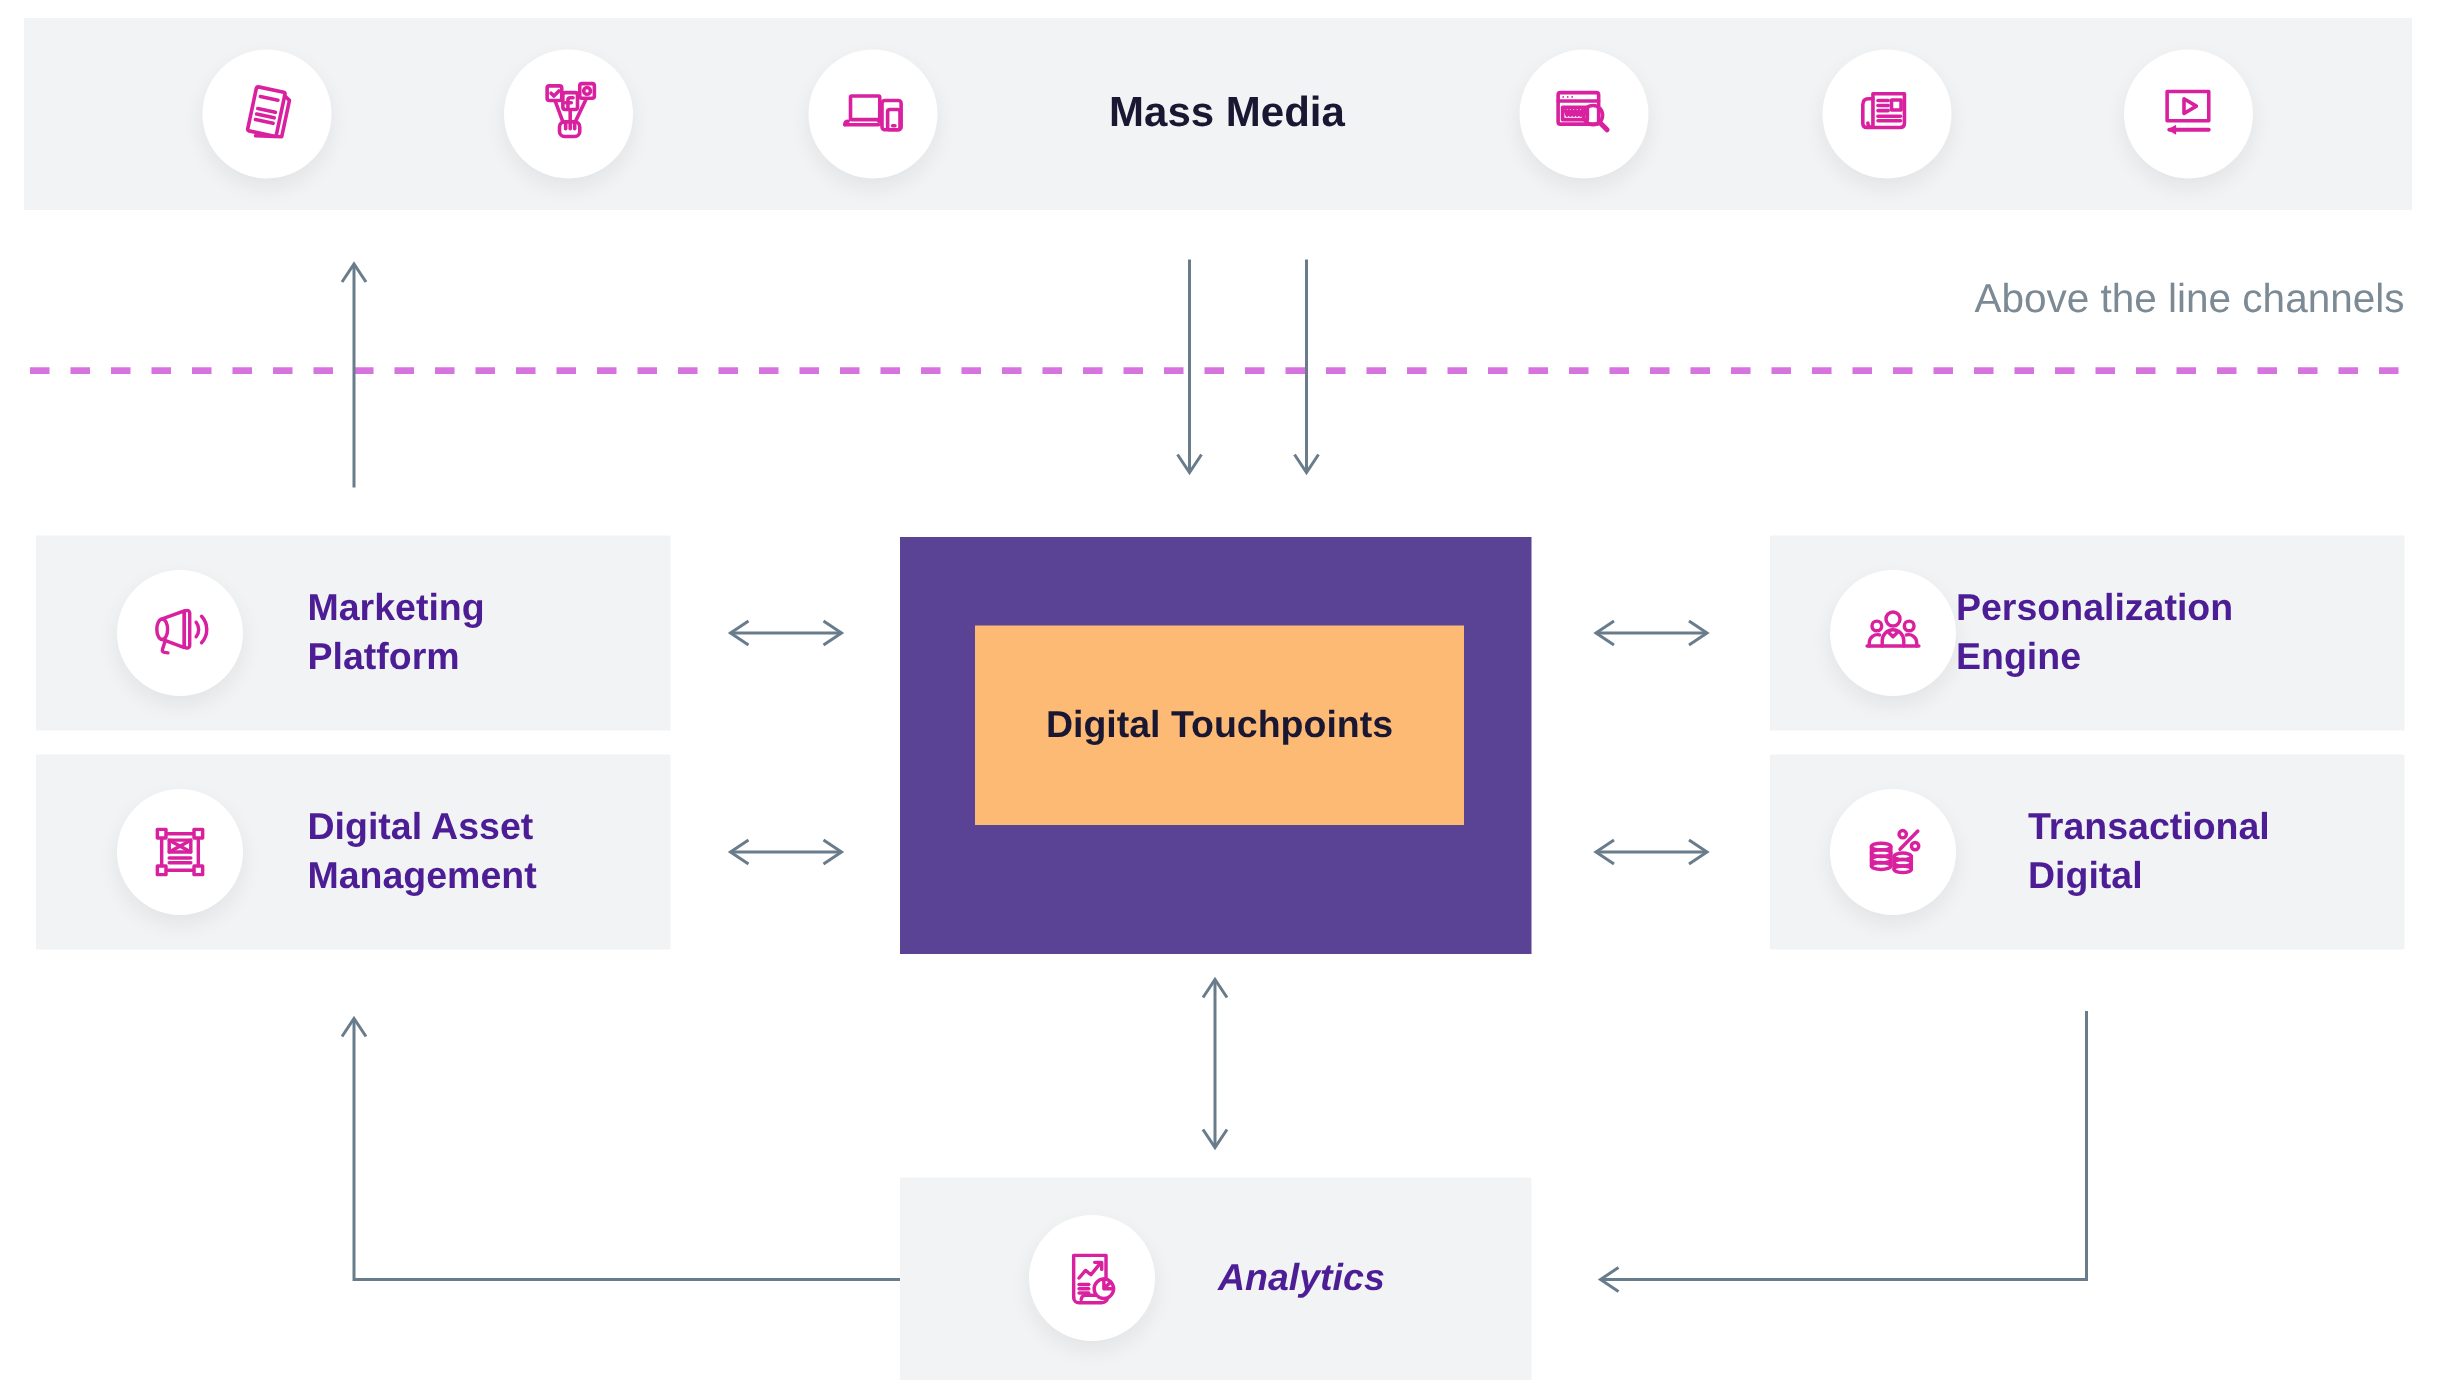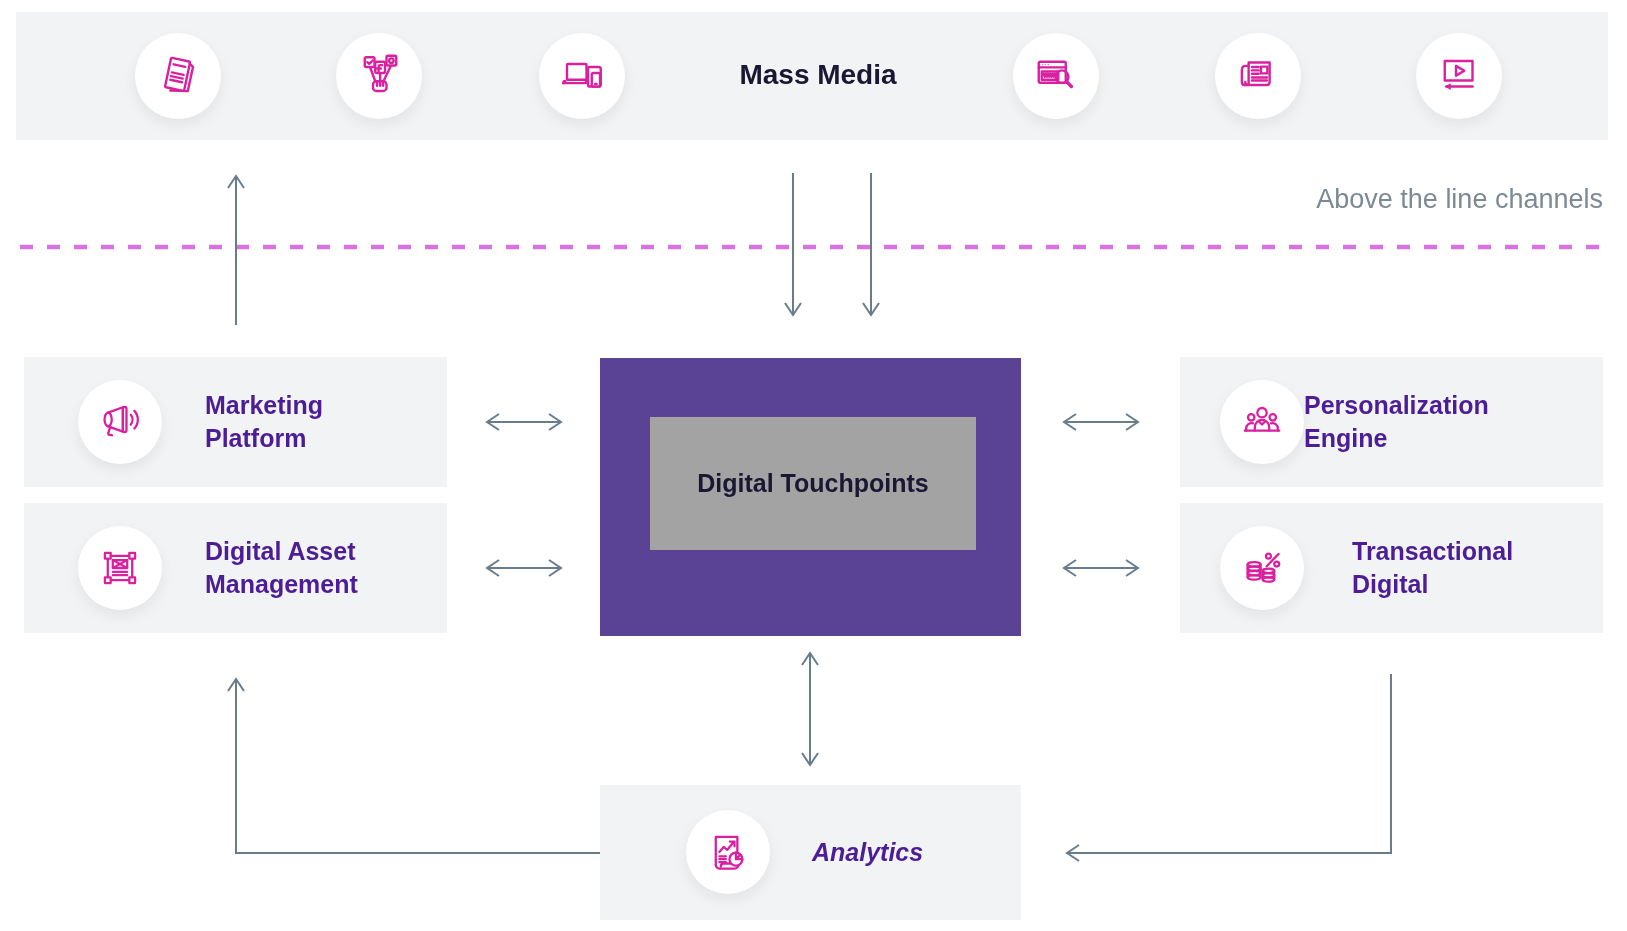--- a/index.html
+++ b/index.html
@@ -22,21 +22,21 @@
   }
   .node-label {
     position:absolute; font-weight:bold; color:#4c1d95; font-size:25px; line-height:33px;
     white-space:pre-line;
   }
   .channel-label {
     position:absolute; right:24px; color:#7b8a94; font-size:27px; line-height:32px; text-align:right;
   }
   .cms-box { position:absolute; left:600px; top:358px; width:421px; height:278px; background:#5a4395; }
   .cms-inner {
-    position:absolute; left:650px; top:417px; width:326px; height:133px; background:#a3a3a3;
+    position:absolute; left:650px; top:417px; width:326px; height:133px; background:#fdba74;
     display:flex; align-items:center; justify-content:center;
     font-weight:bold; color:#1a1733; font-size:25px;
   }
   .cms-label {
     position:absolute; left:600px; top:577px; width:421px; text-align:center;
     color:#ffffff; font-weight:bold; font-size:26px; line-height:32px;
   }
   .arrows { position:absolute; left:0; top:0; pointer-events:none; }
   .arrows line, .arrows polyline { stroke:#697c8b; stroke-width:2; fill:none; }
   .arrows .dotted { stroke:#d673de; stroke-width:4.5; stroke-dasharray:13 14; }

